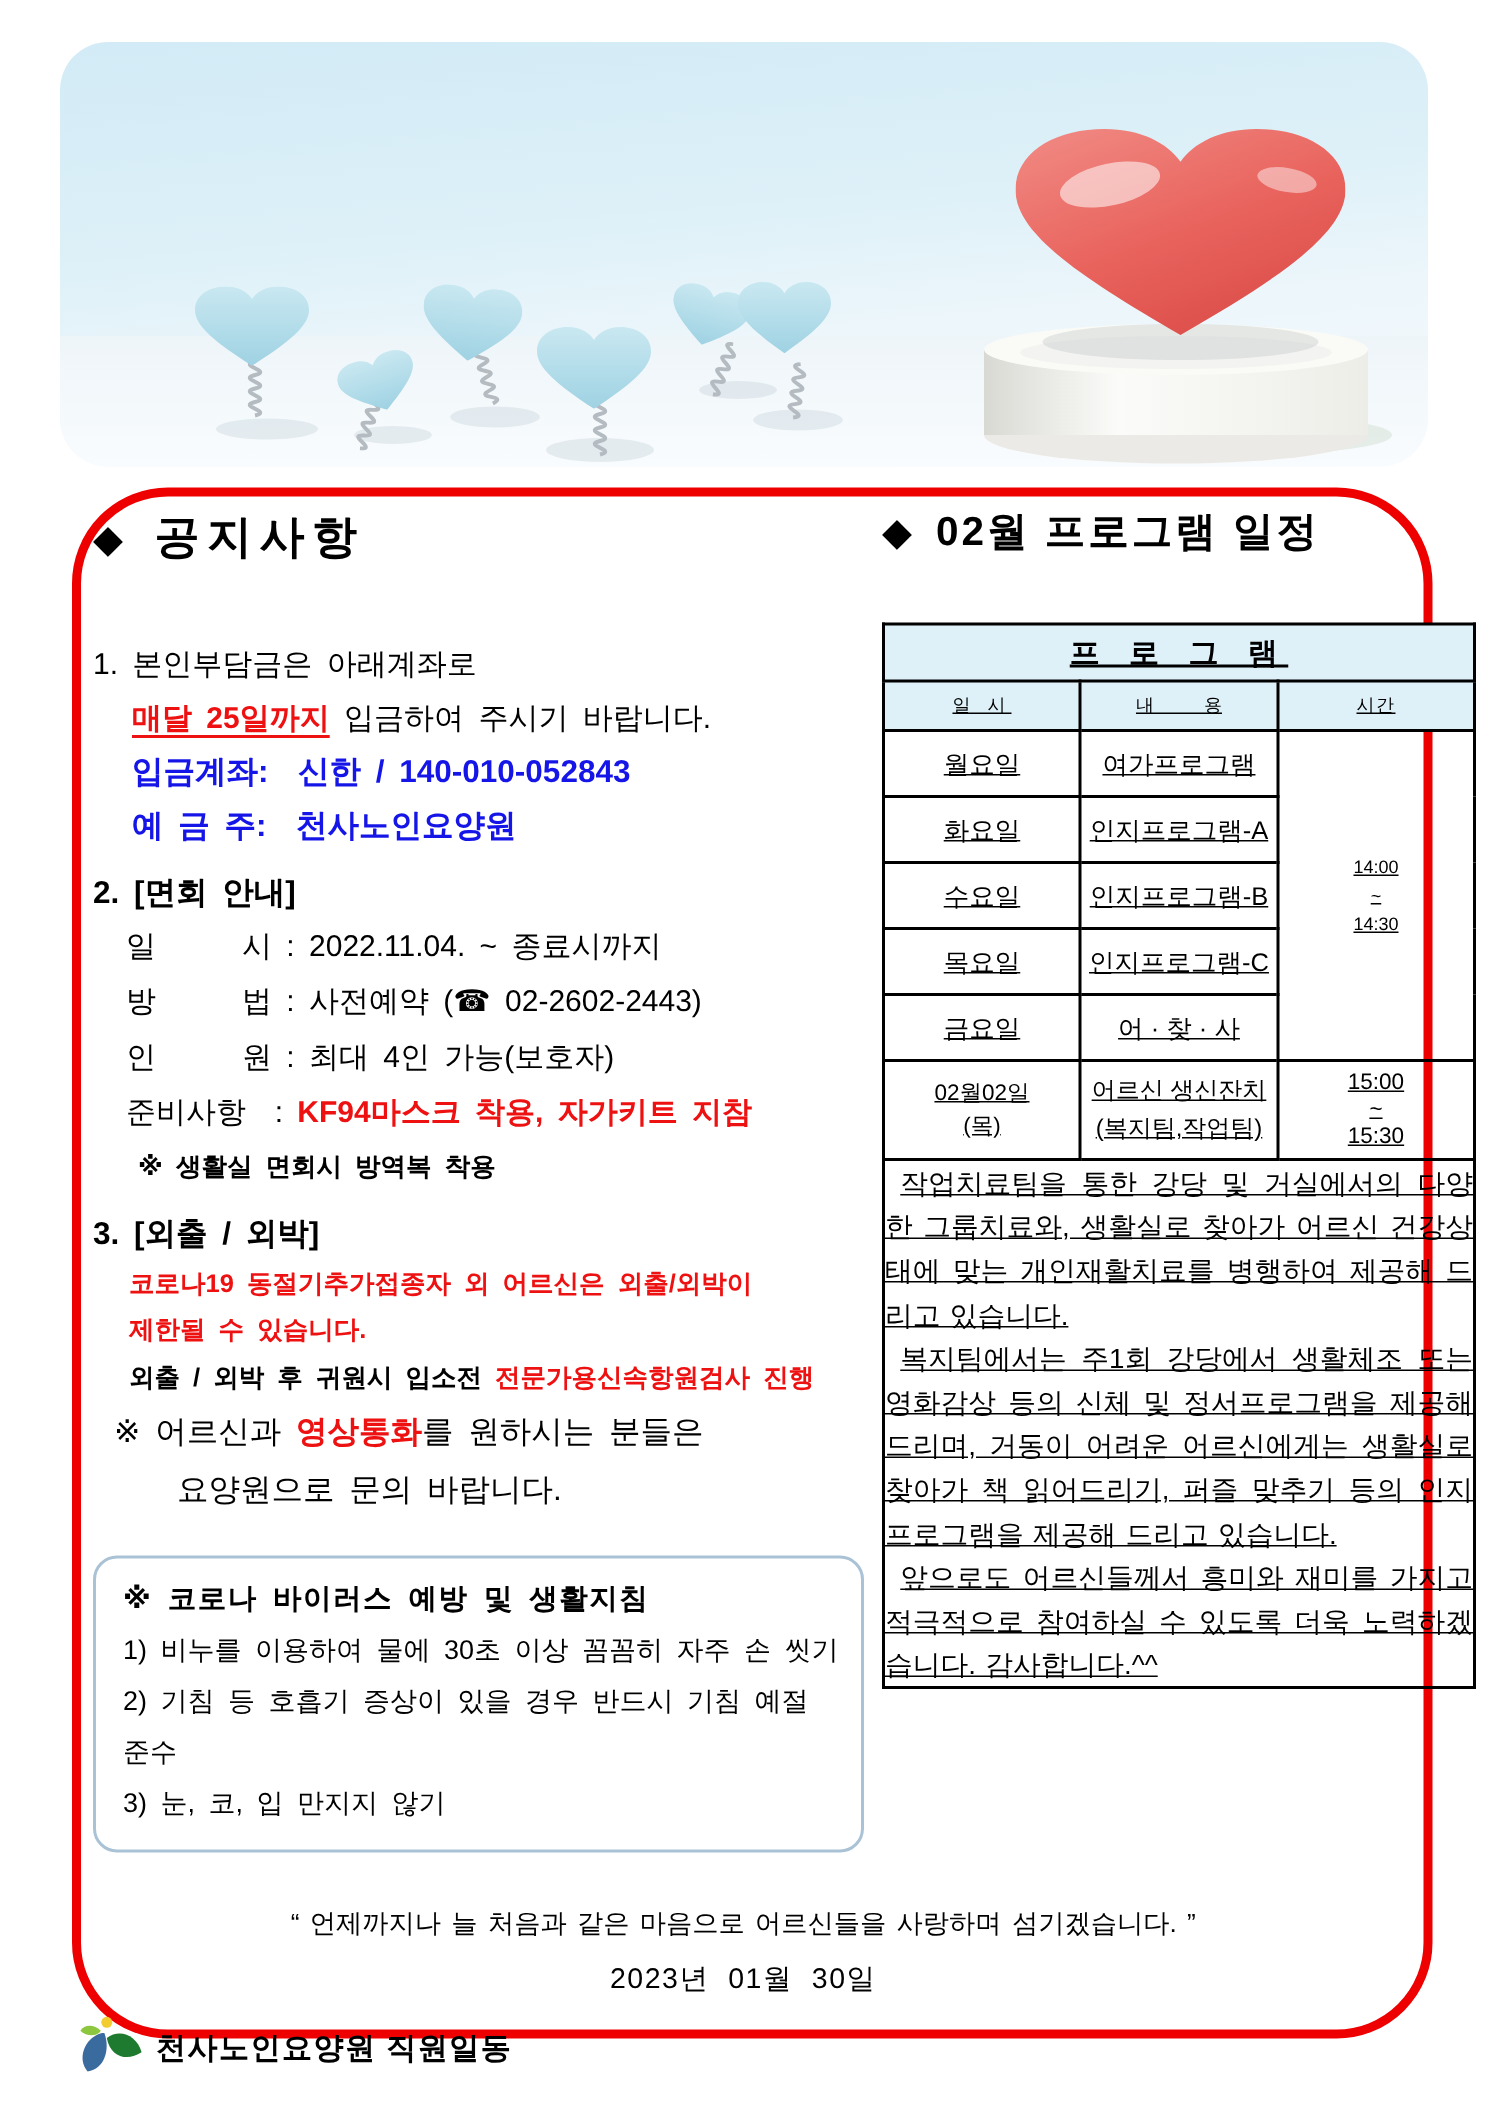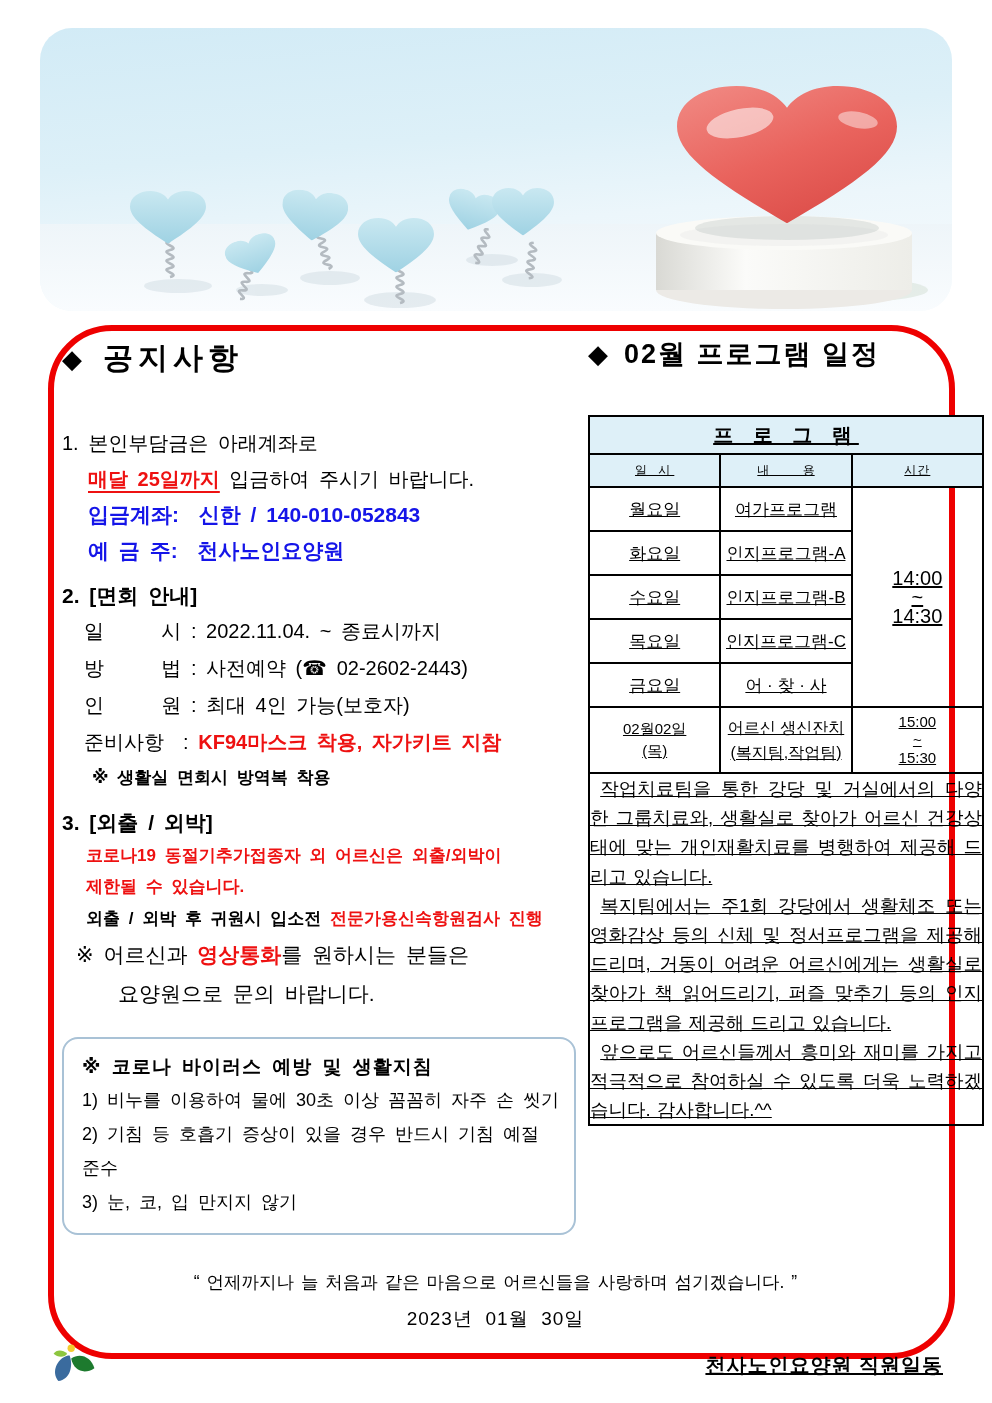--- a/index.html
+++ b/index.html
@@ -49,32 +49,32 @@
   .guide-box .gitem{font-size:18px;line-height:34px;white-space:pre-wrap;}
   
   .col-right{position:absolute;left:588px;top:336px;width:364px;}
   .col-right .heading{font-size:27px;letter-spacing:2px;gap:14px;}
   table.sched{border-collapse:collapse;width:396px;margin-top:43px;table-layout:fixed;text-decoration:underline;}
   table.sched th,table.sched td{border:2px solid #000;text-align:center;vertical-align:middle;padding:0;}
   .th-main{background:#def0f8;font-size:20px;font-weight:700;letter-spacing:7px;height:36px;}
   .th-sub{background:#def0f8;font-size:12px;font-weight:400;height:31px;white-space:pre;}
   td.day{font-size:17px;height:42px;}
   td.cont{font-size:17px;}
-  td.time{font-size:20px;line-height:19px;white-space:pre-line;}
+  td.time{font-size:12px;line-height:19px;white-space:pre-line;}
   tr.special td{height:64px;}
   tr.special .day{font-size:15px;line-height:22px;white-space:pre-line;}
   tr.special .cont{font-size:16px;line-height:25px;white-space:pre-line;}
   tr.special .time{font-size:15px;line-height:18px;}
   td.paracell{padding:10px 8px 8px 9px;text-align:left;}
   td.paracell p{margin:0;font-size:18.5px;line-height:29.2px;text-align:justify;text-indent:0.55em;word-spacing:1px;word-break:break-all;}
   
   .footer{position:absolute;left:48px;top:1270px;width:895px;text-align:center;}
   .quote{font-size:17.5px;word-spacing:2px;}
   .date{font-size:19px;margin-top:12px;letter-spacing:1px;white-space:pre-wrap;}
-  .signrow{margin-top:10px;display:flex;justify-content:space-between;align-items:center;gap:8px;text-decoration:underline;}
+  .signrow{margin-top:10px;display:flex;justify-content:flex-start;align-items:center;gap:8px;}
   .signrow .sig{font-size:20px;font-weight:700;letter-spacing:1px;}
 </style>
 </head>
 <body>
 
 <div class="banner">
   <svg viewBox="0 0 912 283">
     <defs>
       <linearGradient id="floorG" x1="0" y1="0" x2="0" y2="1">
         <stop offset="0" stop-color="#eef5f9"></stop>

